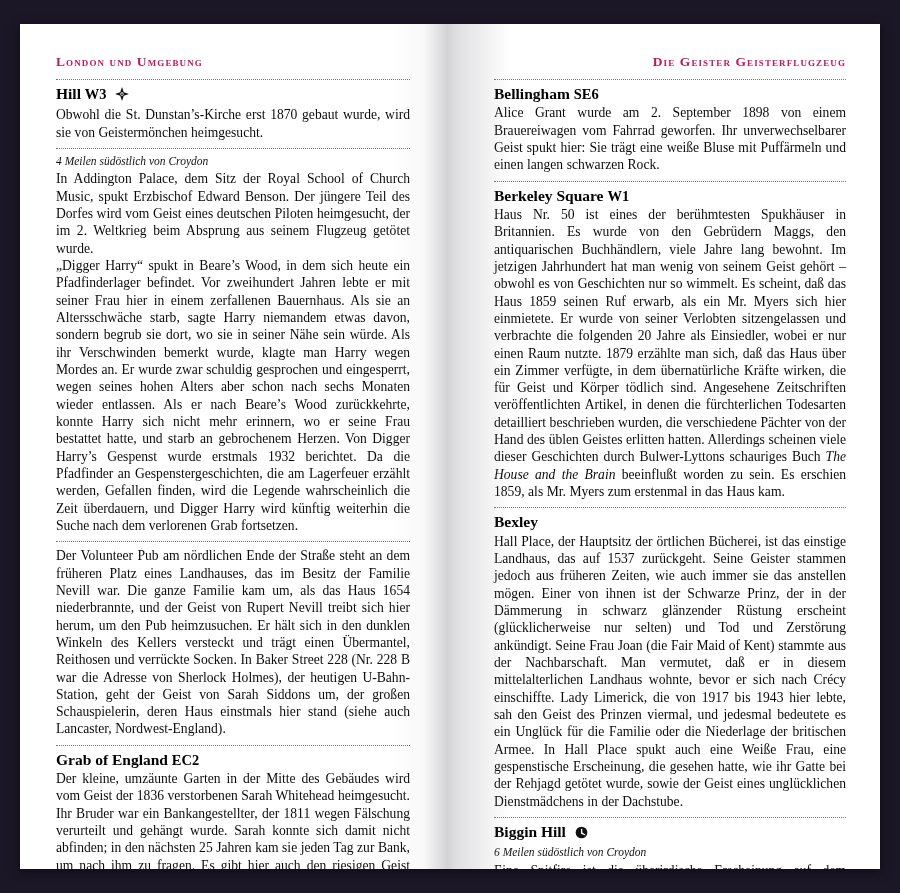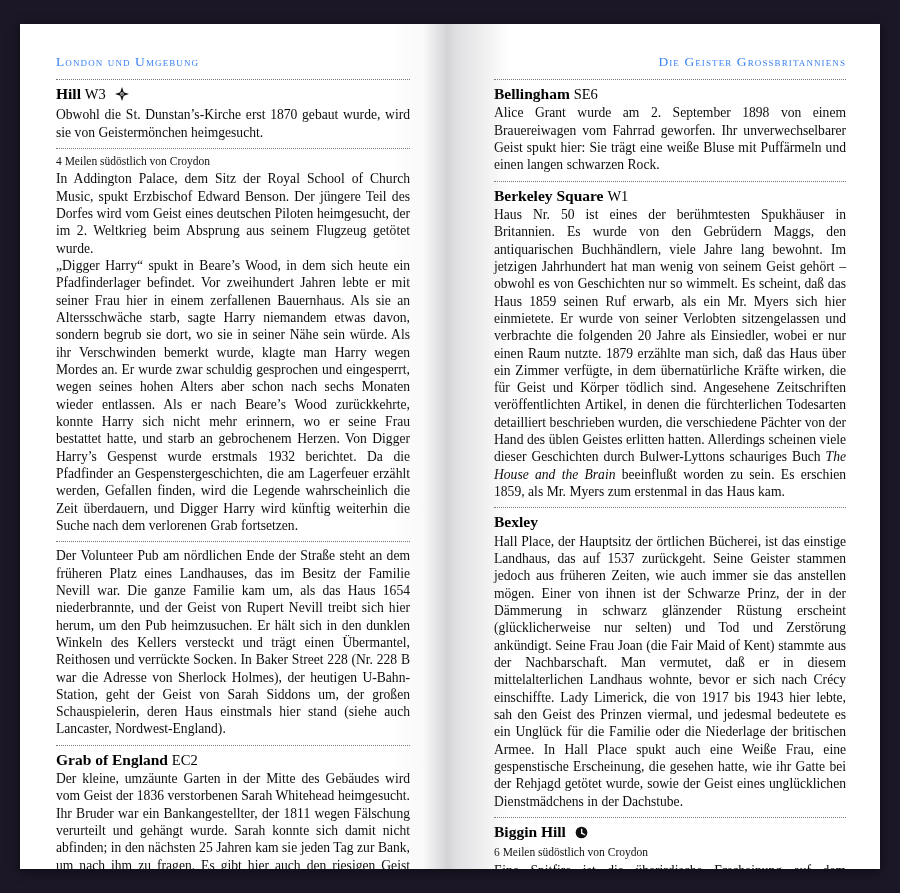--- a/index.html
+++ b/index.html
@@ -39,24 +39,24 @@
     width:50%;
     padding:30px 34px 10px 36px;
     display:flex;
     flex-direction:column;
   }
   .page.left{ padding-right:40px; }
   .page.right{ padding-left:44px; }
 
   .running-head{
     font-variant:small-caps;
-    font-weight:normal;
+    font-weight:bold;
     font-size:13.5px;
     letter-spacing:1.1px;
-    color:#3b82f6;
+    color:#be185d;
     margin-bottom:9px;
     height:18px;
   }
   .running-head.right{ text-align:right; }
 
   .col{ flex:1 1 auto; }
 
   .rule{
     border:0;
     border-top:1.5px dotted #777;
@@ -66,29 +66,30 @@
   .rule.first{ margin-top:0; }
 
   .entry-title{
     font-weight:bold;
     font-size:15.5px;
     line-height:1.18;
     color:#000;
     margin:0 0 1px 0;
   }
   .entry-title .code{
-    font-weight:normal;
+    font-weight:bold;
     font-size:14.5px;
   }
   .icon{
     display:inline-block;
     vertical-align:-2px;
     margin-left:5px;
   }
   .sub{
+    font-style:italic;
     font-size:11.5px;
     line-height:1.25;
     color:#111;
     margin:2px 0 2px 0;
   }
   p.body{
     margin:0;
     text-align:justify;
     font-size:13.6px;
     line-height:1.275;
@@ -143,21 +144,21 @@
         <span class="code">EC2</span>
       </div>
       <p class="body">Der kleine, umzäunte Garten in der Mitte des Gebäudes wird vom Geist der 1836 verstorbenen Sarah Whitehead heimgesucht. Ihr Bruder war ein Bankangestellter, der 1811 wegen Fälschung verurteilt und gehängt wurde. Sarah konnte sich damit nicht abfinden; in den nächsten 25 Jahren kam sie jeden Tag zur Bank, um nach ihm zu fragen. Es gibt hier auch den riesigen Geist eines Kassierers, der annähernd acht Fuß groß war. Er hatte panische Angst davor, sein Leichnam könnte von Leichenräubern gestohlen werden, so daß er die Direktion dazu überredete, ihm ein Grab innerhalb der Bank zu gewähren. Bei Umbauarbeiten wurde ein annähernd acht Fuß langer, mit einer Eisenkette verschlossener Bleisarg gefunden.</p>
 
     </div>
 
   </div>
 
   <div class="page right">
 
-    <div class="running-head right">Die Geister Grossbritanniens</div>
+    <div class="running-head right">Die Geister Geisterflugzeug</div>
 
     <div class="col">
 
       <hr class="rule first">
       <div class="entry-title">
         <span>Bellingham</span>
         <span class="code">SE6</span>
       </div>
       <p class="body">Alice Grant wurde am 2. September 1898 von einem Brauereiwagen vom Fahrrad geworfen. Ihr unverwechselbarer Geist spukt hier: Sie trägt eine weiße Bluse mit Puffärmeln und einen langen schwarzen Rock.</p>
 

